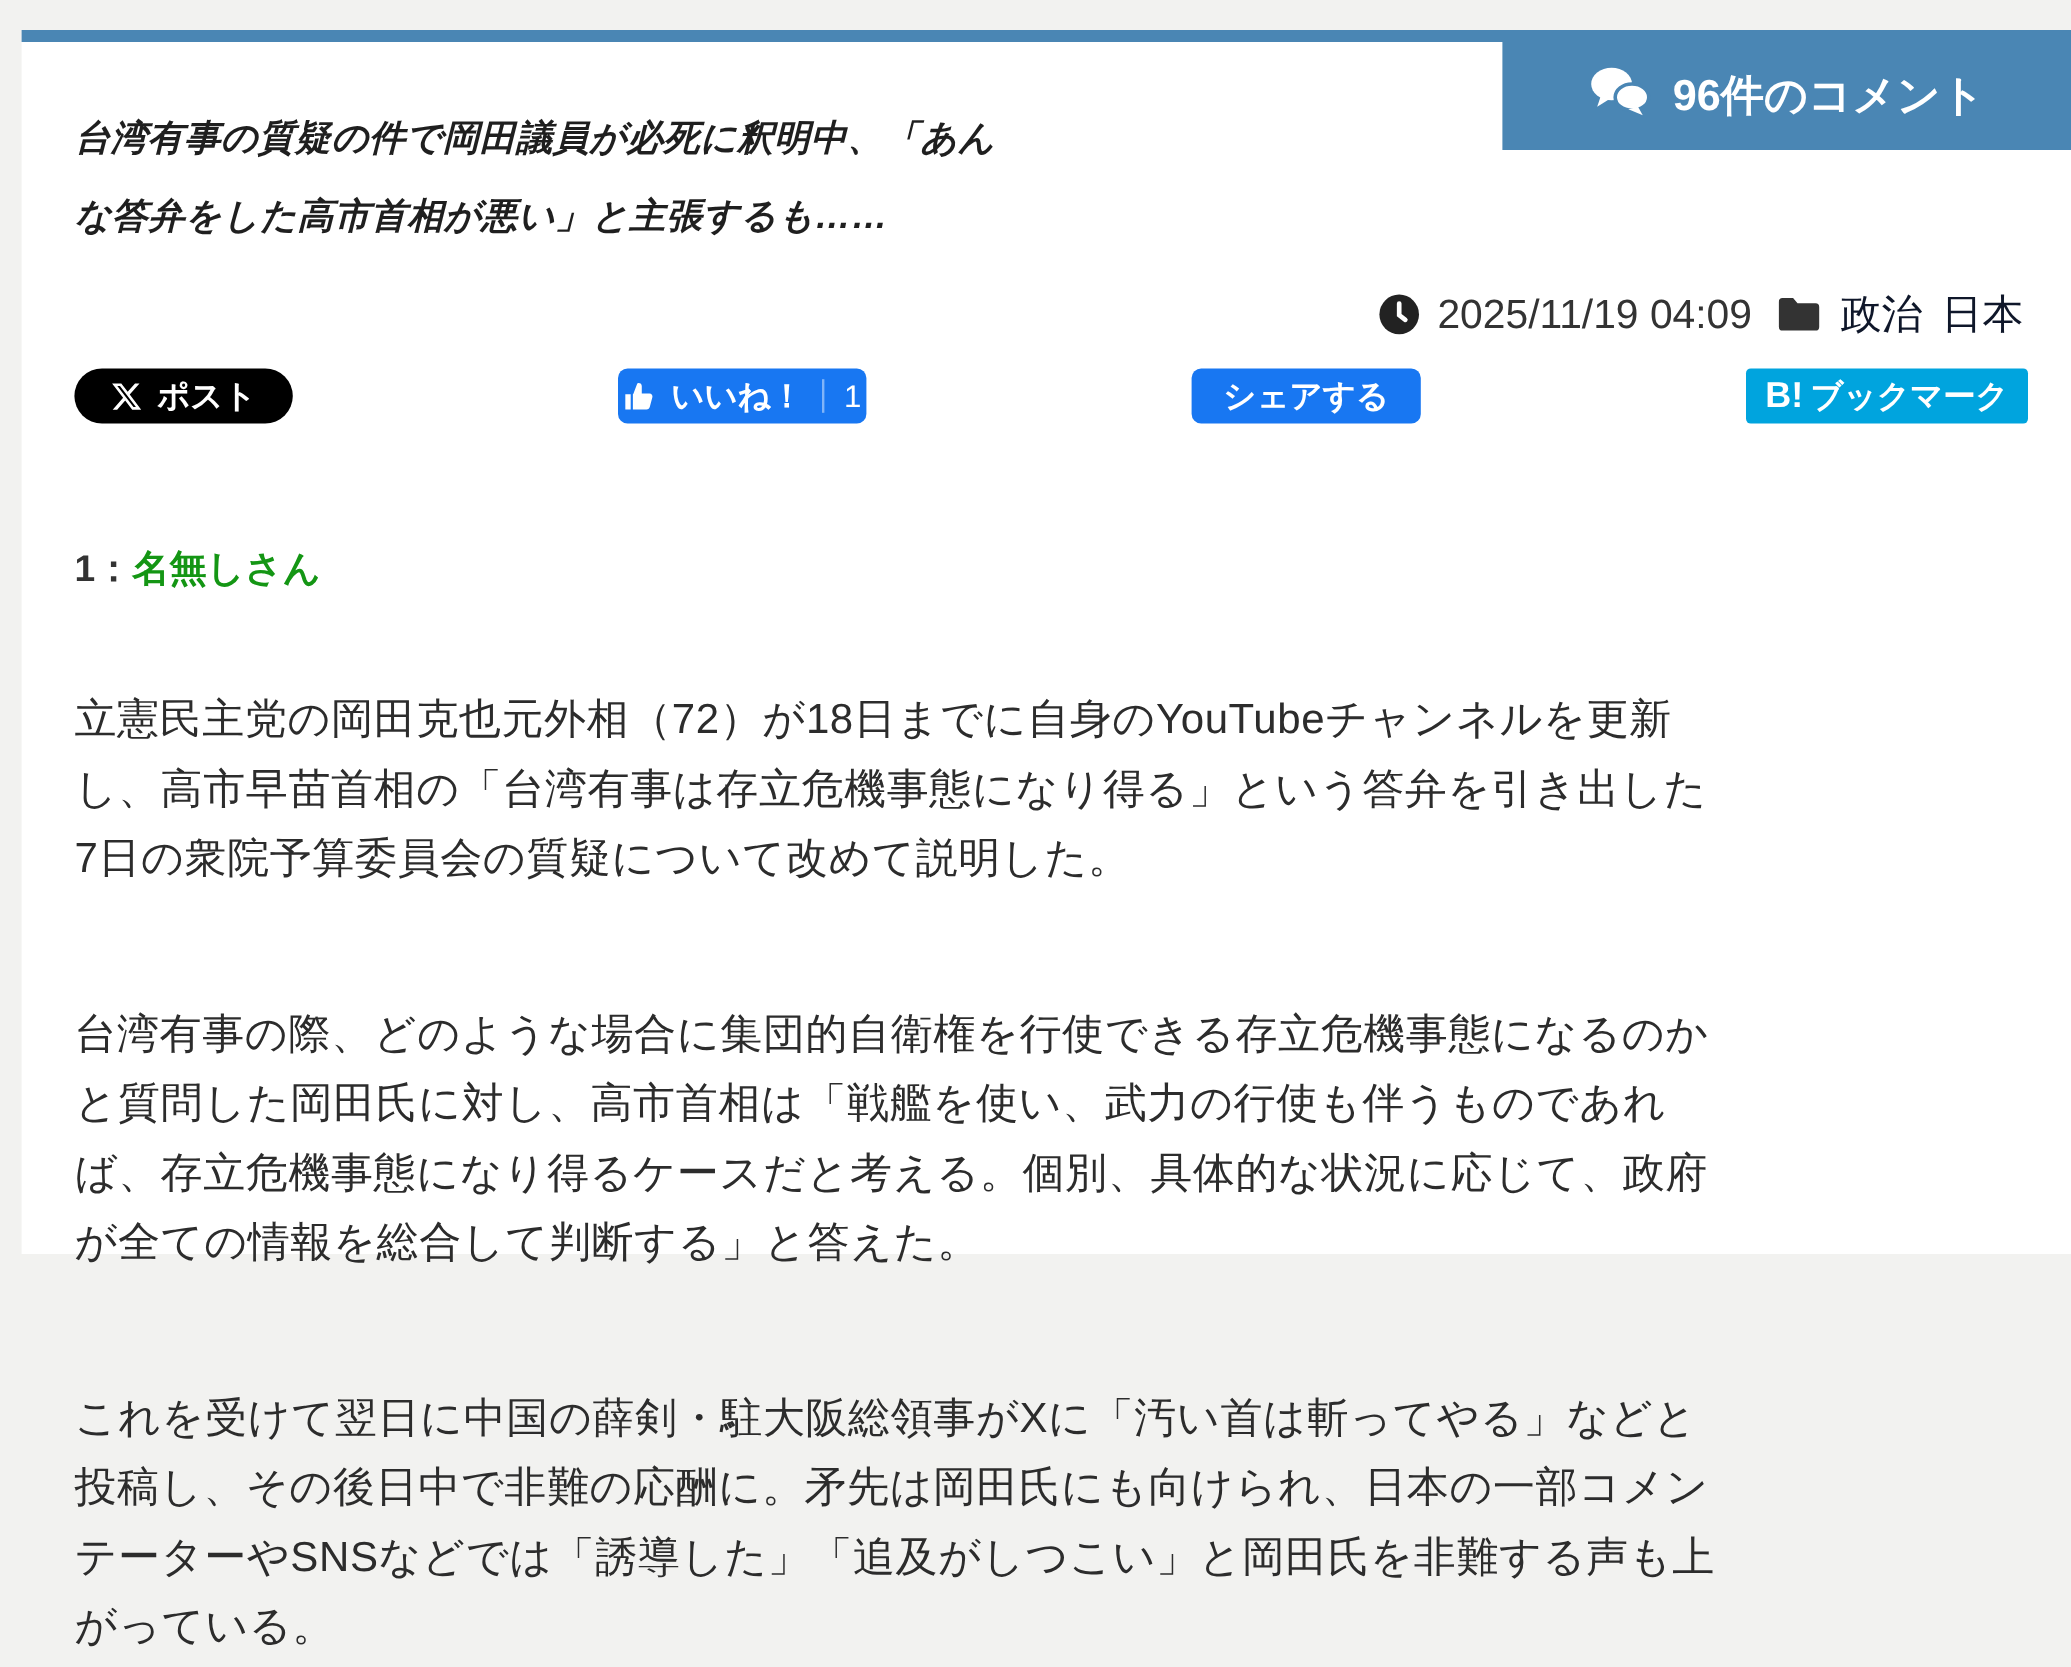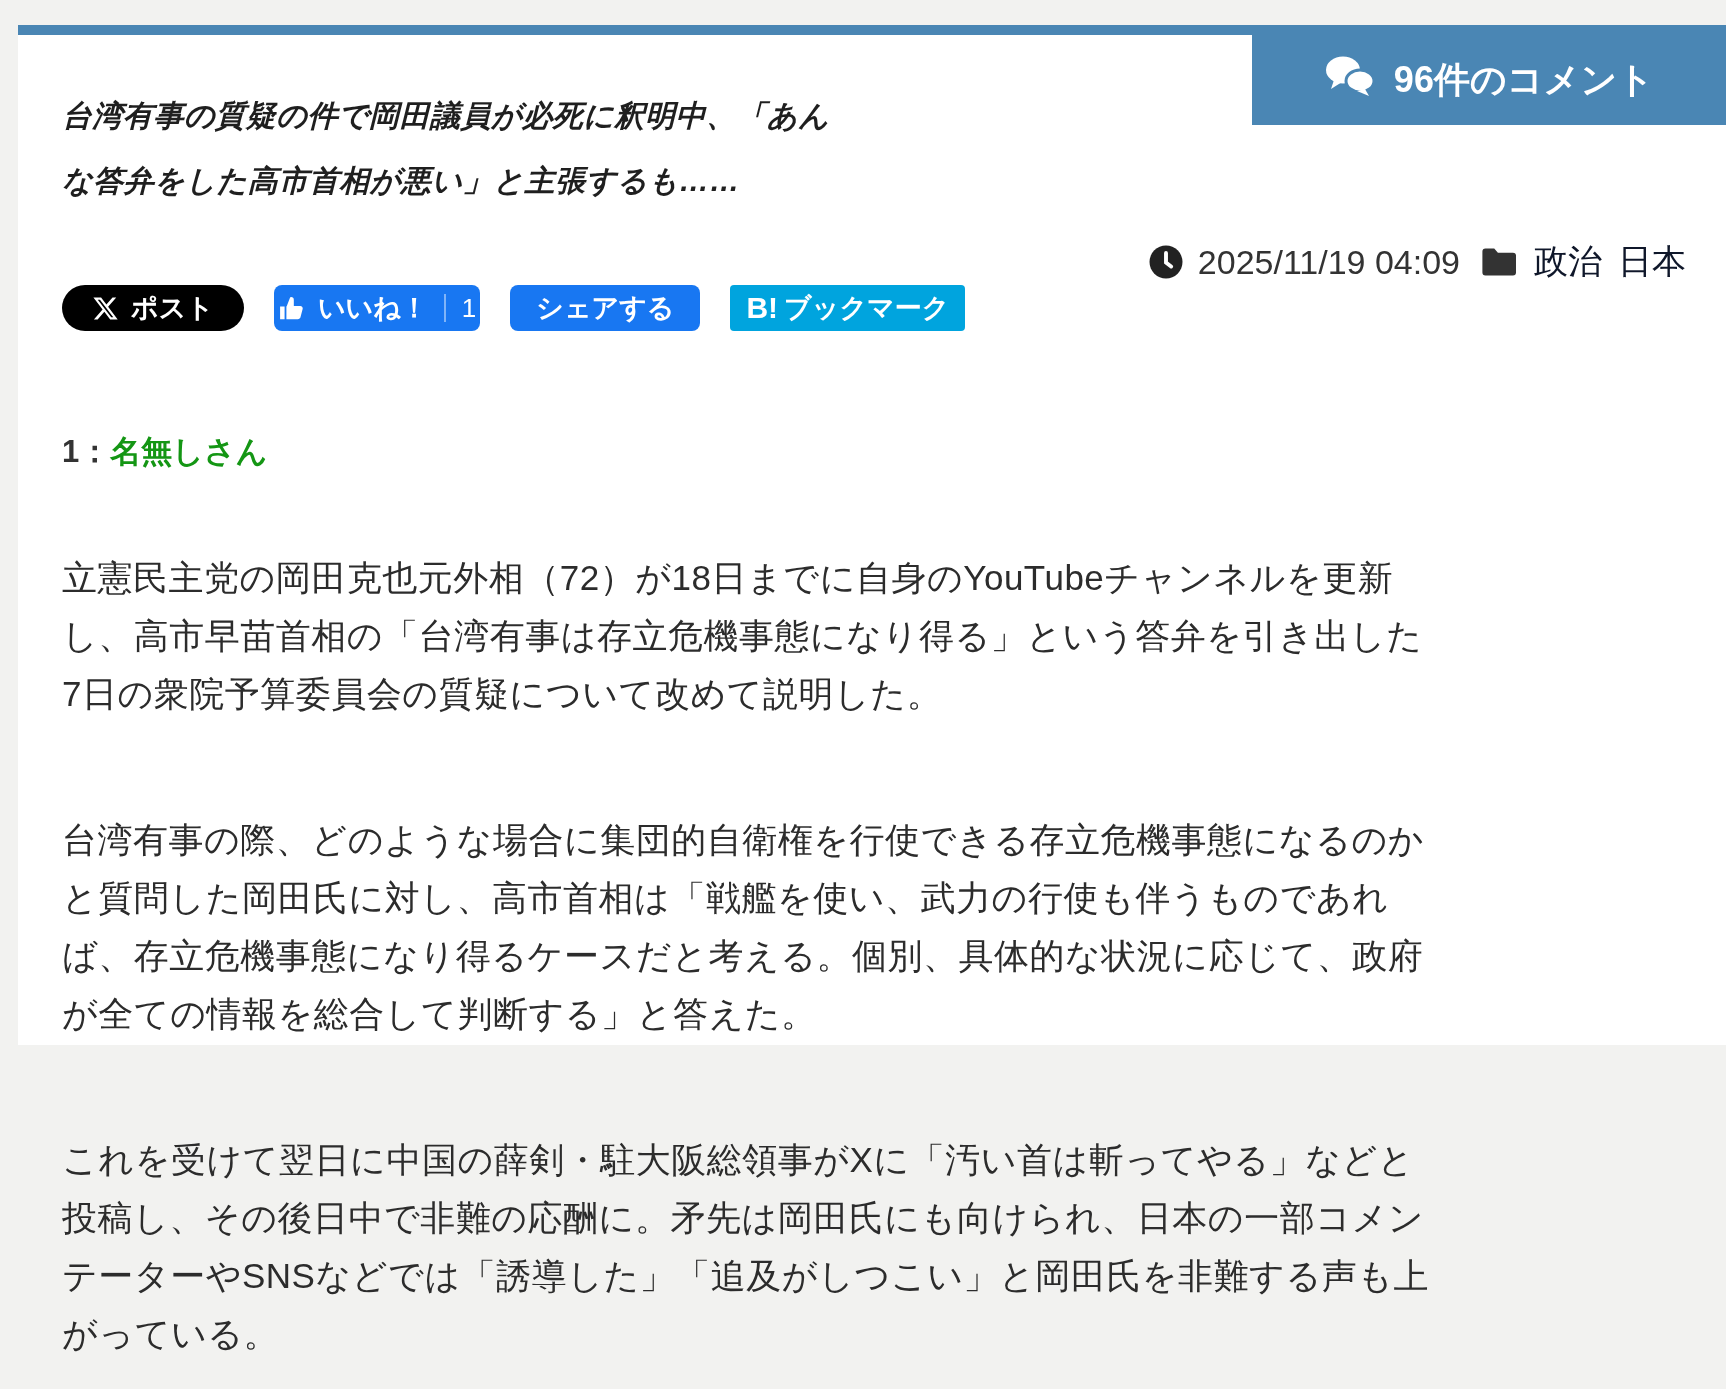--- a/index.html
+++ b/index.html
@@ -48,21 +48,22 @@
     gap:14px;
     font-size:34px; color:#333;
     padding-right:4px;
   }
   .meta-row svg { display:block; }
   .meta-link { color:#0f172a; text-decoration:none; cursor:pointer; }
   .meta-links { display:flex; gap:16px; }
 
   
   .share-row {
-    display:flex; align-items:center; gap:30px;
+    margin-top:22px;
+    display:flex; align-items:center; gap:30px;justify-content:space-between;
   }
   .btn {
     display:flex; align-items:center; gap:12px;
     height:46px;
     color:#fff; font-weight:bold; font-size:27px;
     border:none; cursor:pointer;
     white-space:nowrap;
   }
   .btn svg { display:block; }
   .btn-post { background:#000000; border-radius:23px; padding:0 30px; }

